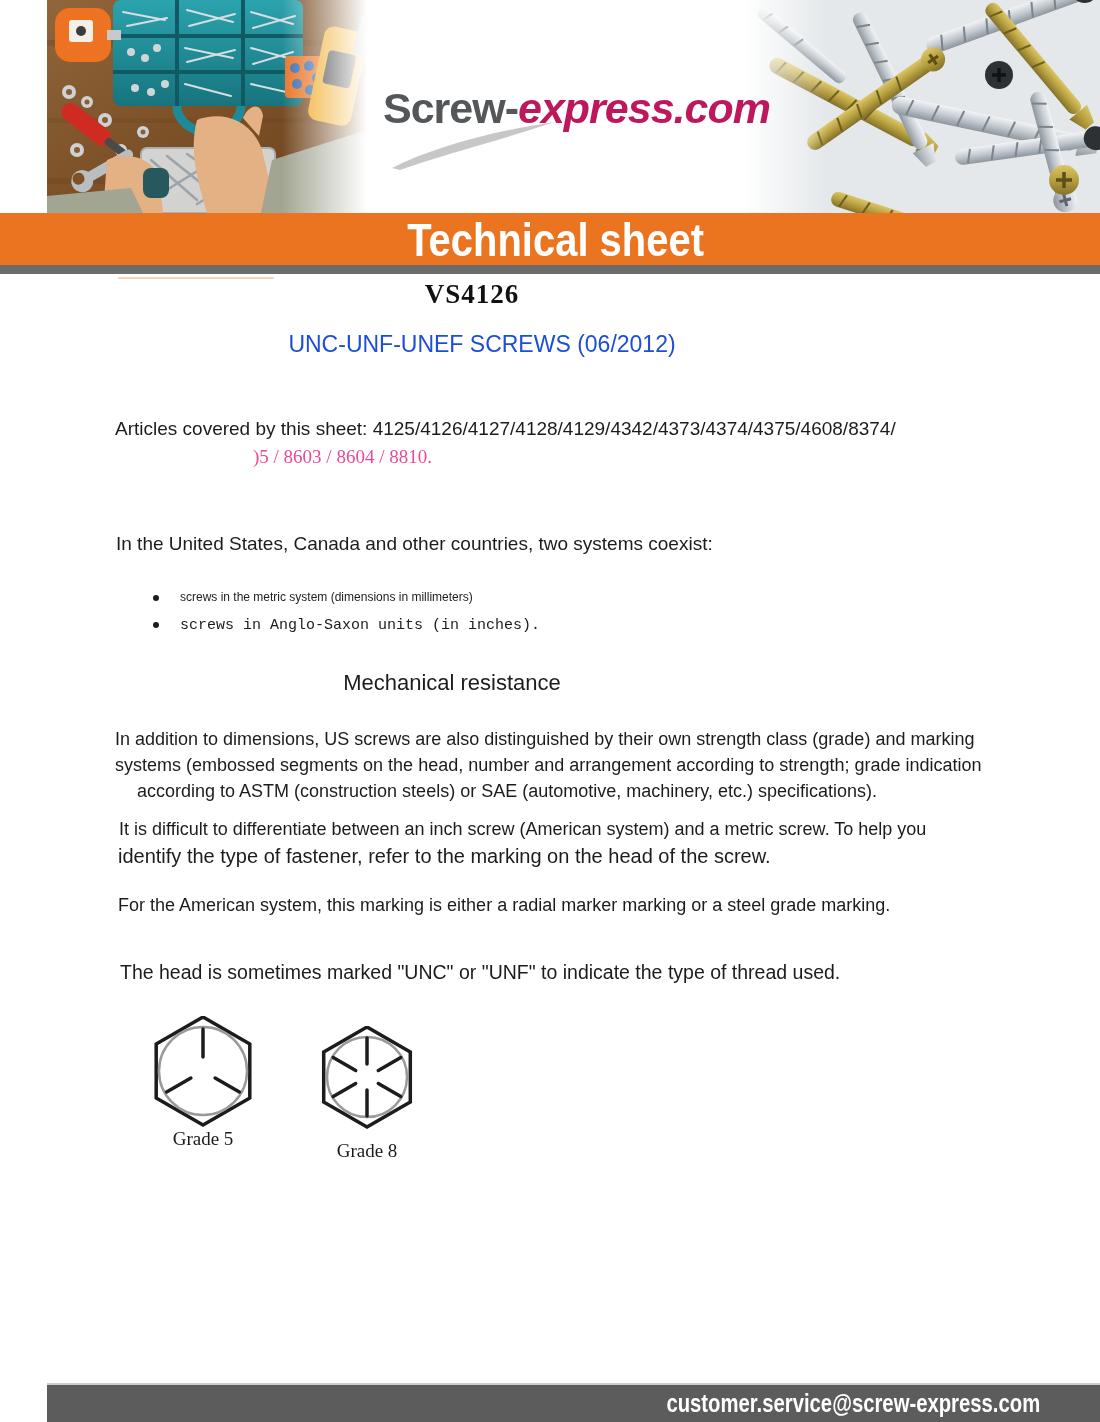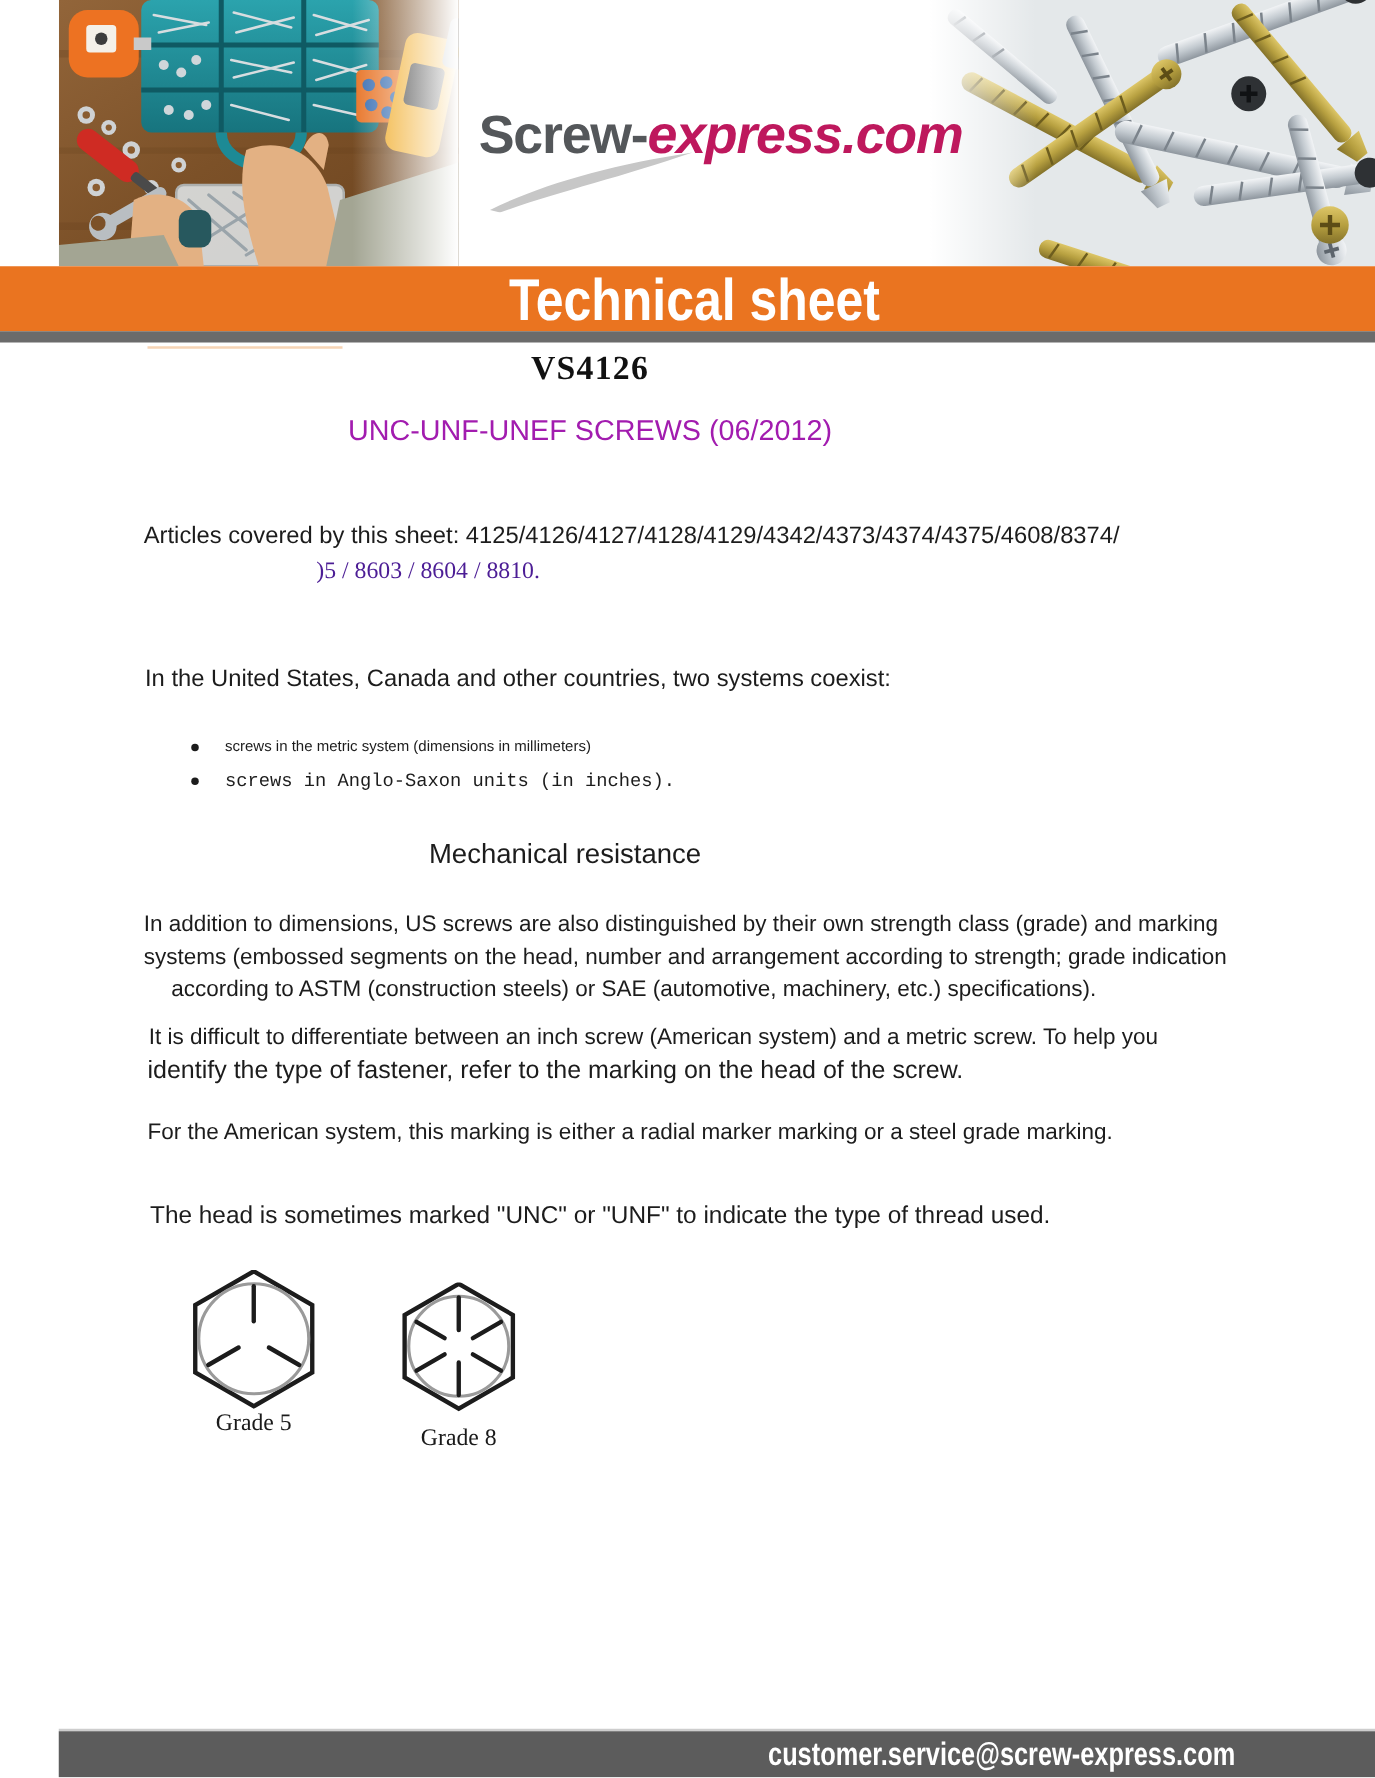--- a/index.html
+++ b/index.html
@@ -38,23 +38,23 @@
     font-size:47px; font-weight:bold; color:#ffffff; letter-spacing:0px;
   }
   .stripe { position:absolute; left:0; top:265px; width:1100px; height:9px; background:#6b6b6b; }
   .artifact-line { position:absolute; left:118px; top:277px; width:156px; height:2px;
     background:rgba(240,176,120,0.55); }
   
   .abs { position:absolute; }
   .centered { left:0; width:944px; text-align:center; }
   .doc-code { top:279px; font-family:"Liberation Serif", serif; font-weight:bold;
     font-size:27px; letter-spacing:1px; color:#111; }
-  .doc-title { top:331px; font-size:23px; color:#a21caf; }
+  .doc-title { top:331px; font-size:23px; color:#1d4ed8;margin-left:10px; }
   .t-articles1 { left:115px; top:418px; font-size:19px; }
-  .t-articles2 { left:253px; top:446px; font-size:19px; font-family:"Liberation Serif", serif; color:#4c1d95; }
+  .t-articles2 { left:253px; top:446px; font-size:19px; font-family:"Liberation Serif", serif; color:#ec4899; }
   .t-intro { left:116px; top:533px; font-size:19px; }
   .bullet-row { position:absolute; left:153px; }
   .bullet-row .dot { display:inline-block; width:6px; height:6px; border-radius:50%;
     background:#1c1c1c; vertical-align:middle; margin-right:21px; }
   .b1 { top:590px; font-size:12px; }
   .b2 { top:617px; font-size:15px;font-family:Liberation Mono, monospace; }
   .t-heading { top:670px; font-size:22px; left:-20px; }
   .para { left:115px; font-size:18px; line-height:26px; }
   .l1 { top:726px; }
   .l2 { top:752px; }
@@ -69,21 +69,21 @@
   .g8 { left:317px; top:1026px; }
   .grade-label { position:absolute; font-family:"Liberation Serif", serif;
     font-size:19px; color:#1a1a1a; text-align:center; }
   .gl5 { left:148px; top:1128px; width:110px; }
   .gl8 { left:317px; top:1140px; width:100px; }
   
   .footer-topline { position:absolute; left:47px; top:1383px; width:1053px; height:2px; background:#cdcdcd; }
   .footer-bar {
     position:absolute; left:47px; top:1385px; width:1053px; height:37px;
     background:#5c5c5c; display:flex; align-items:center; justify-content:flex-end;
-    padding-right:112px;
+    padding-right:60px;
   }
   .footer-bar .cond {
     display:inline-block; transform:scaleX(0.78); transform-origin:right center;
     color:#ffffff; font-weight:bold; font-size:26px;
   }
 </style>
 </head>
 <body>
 
 <div class="page">

